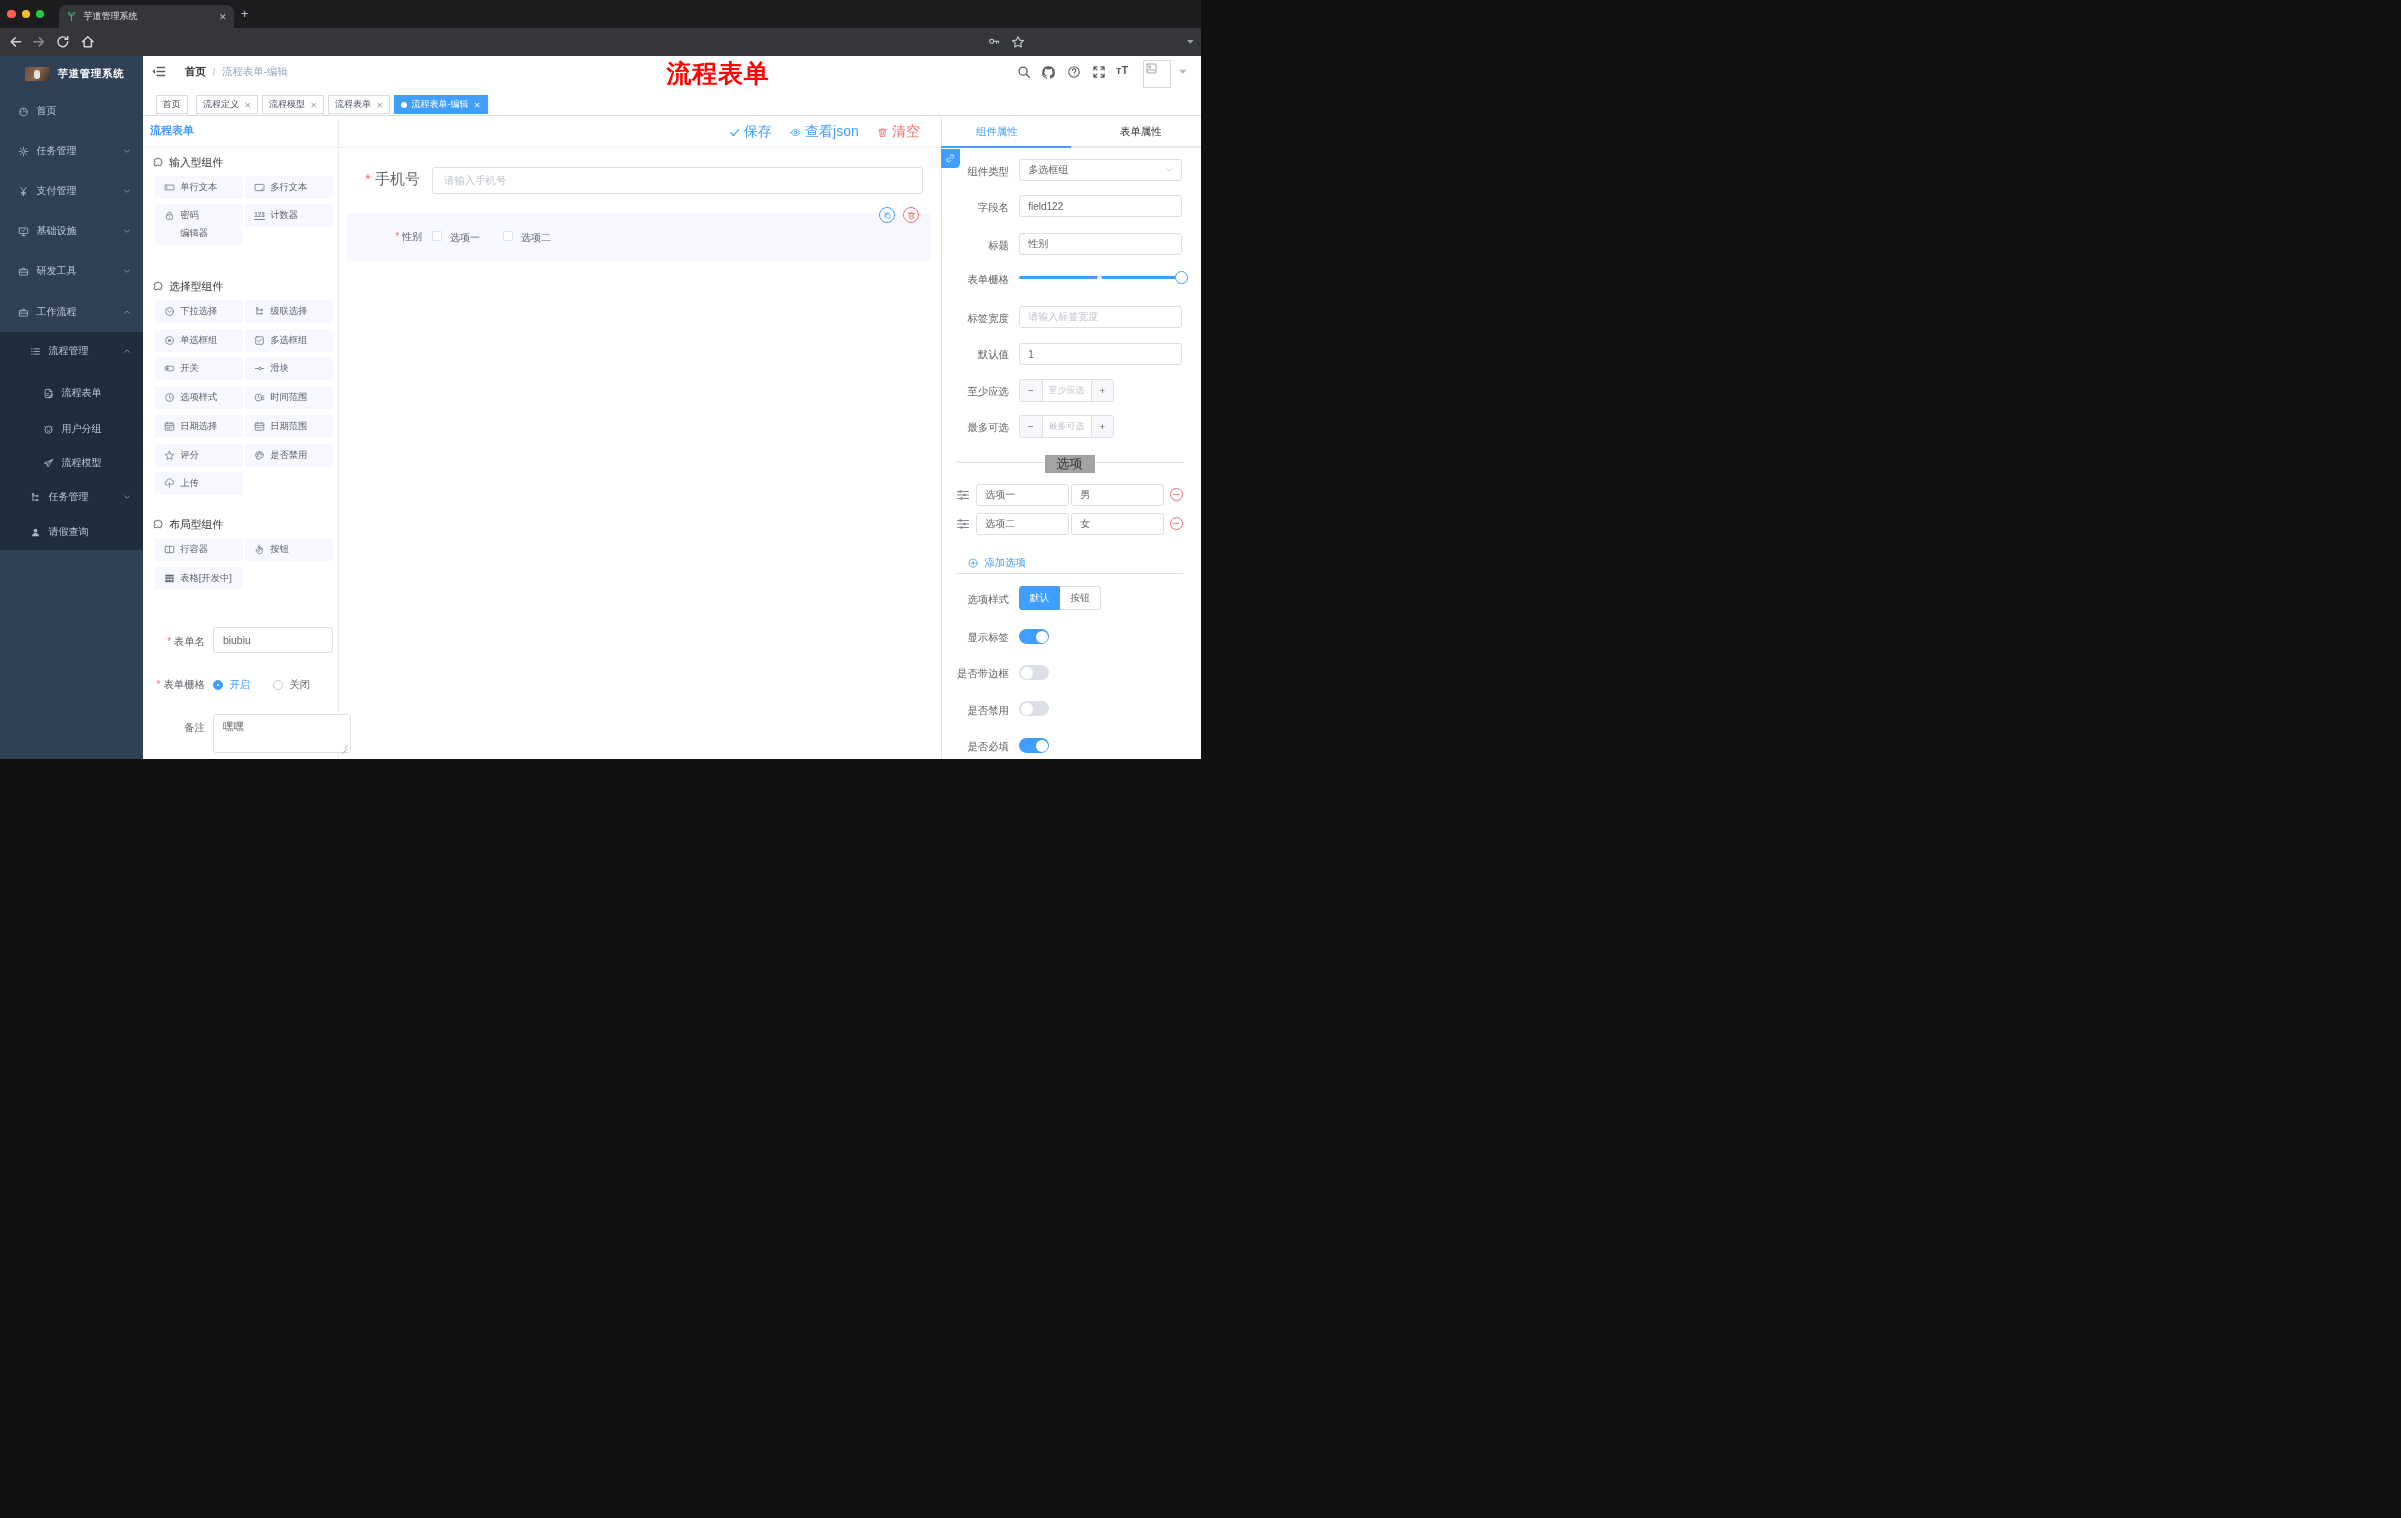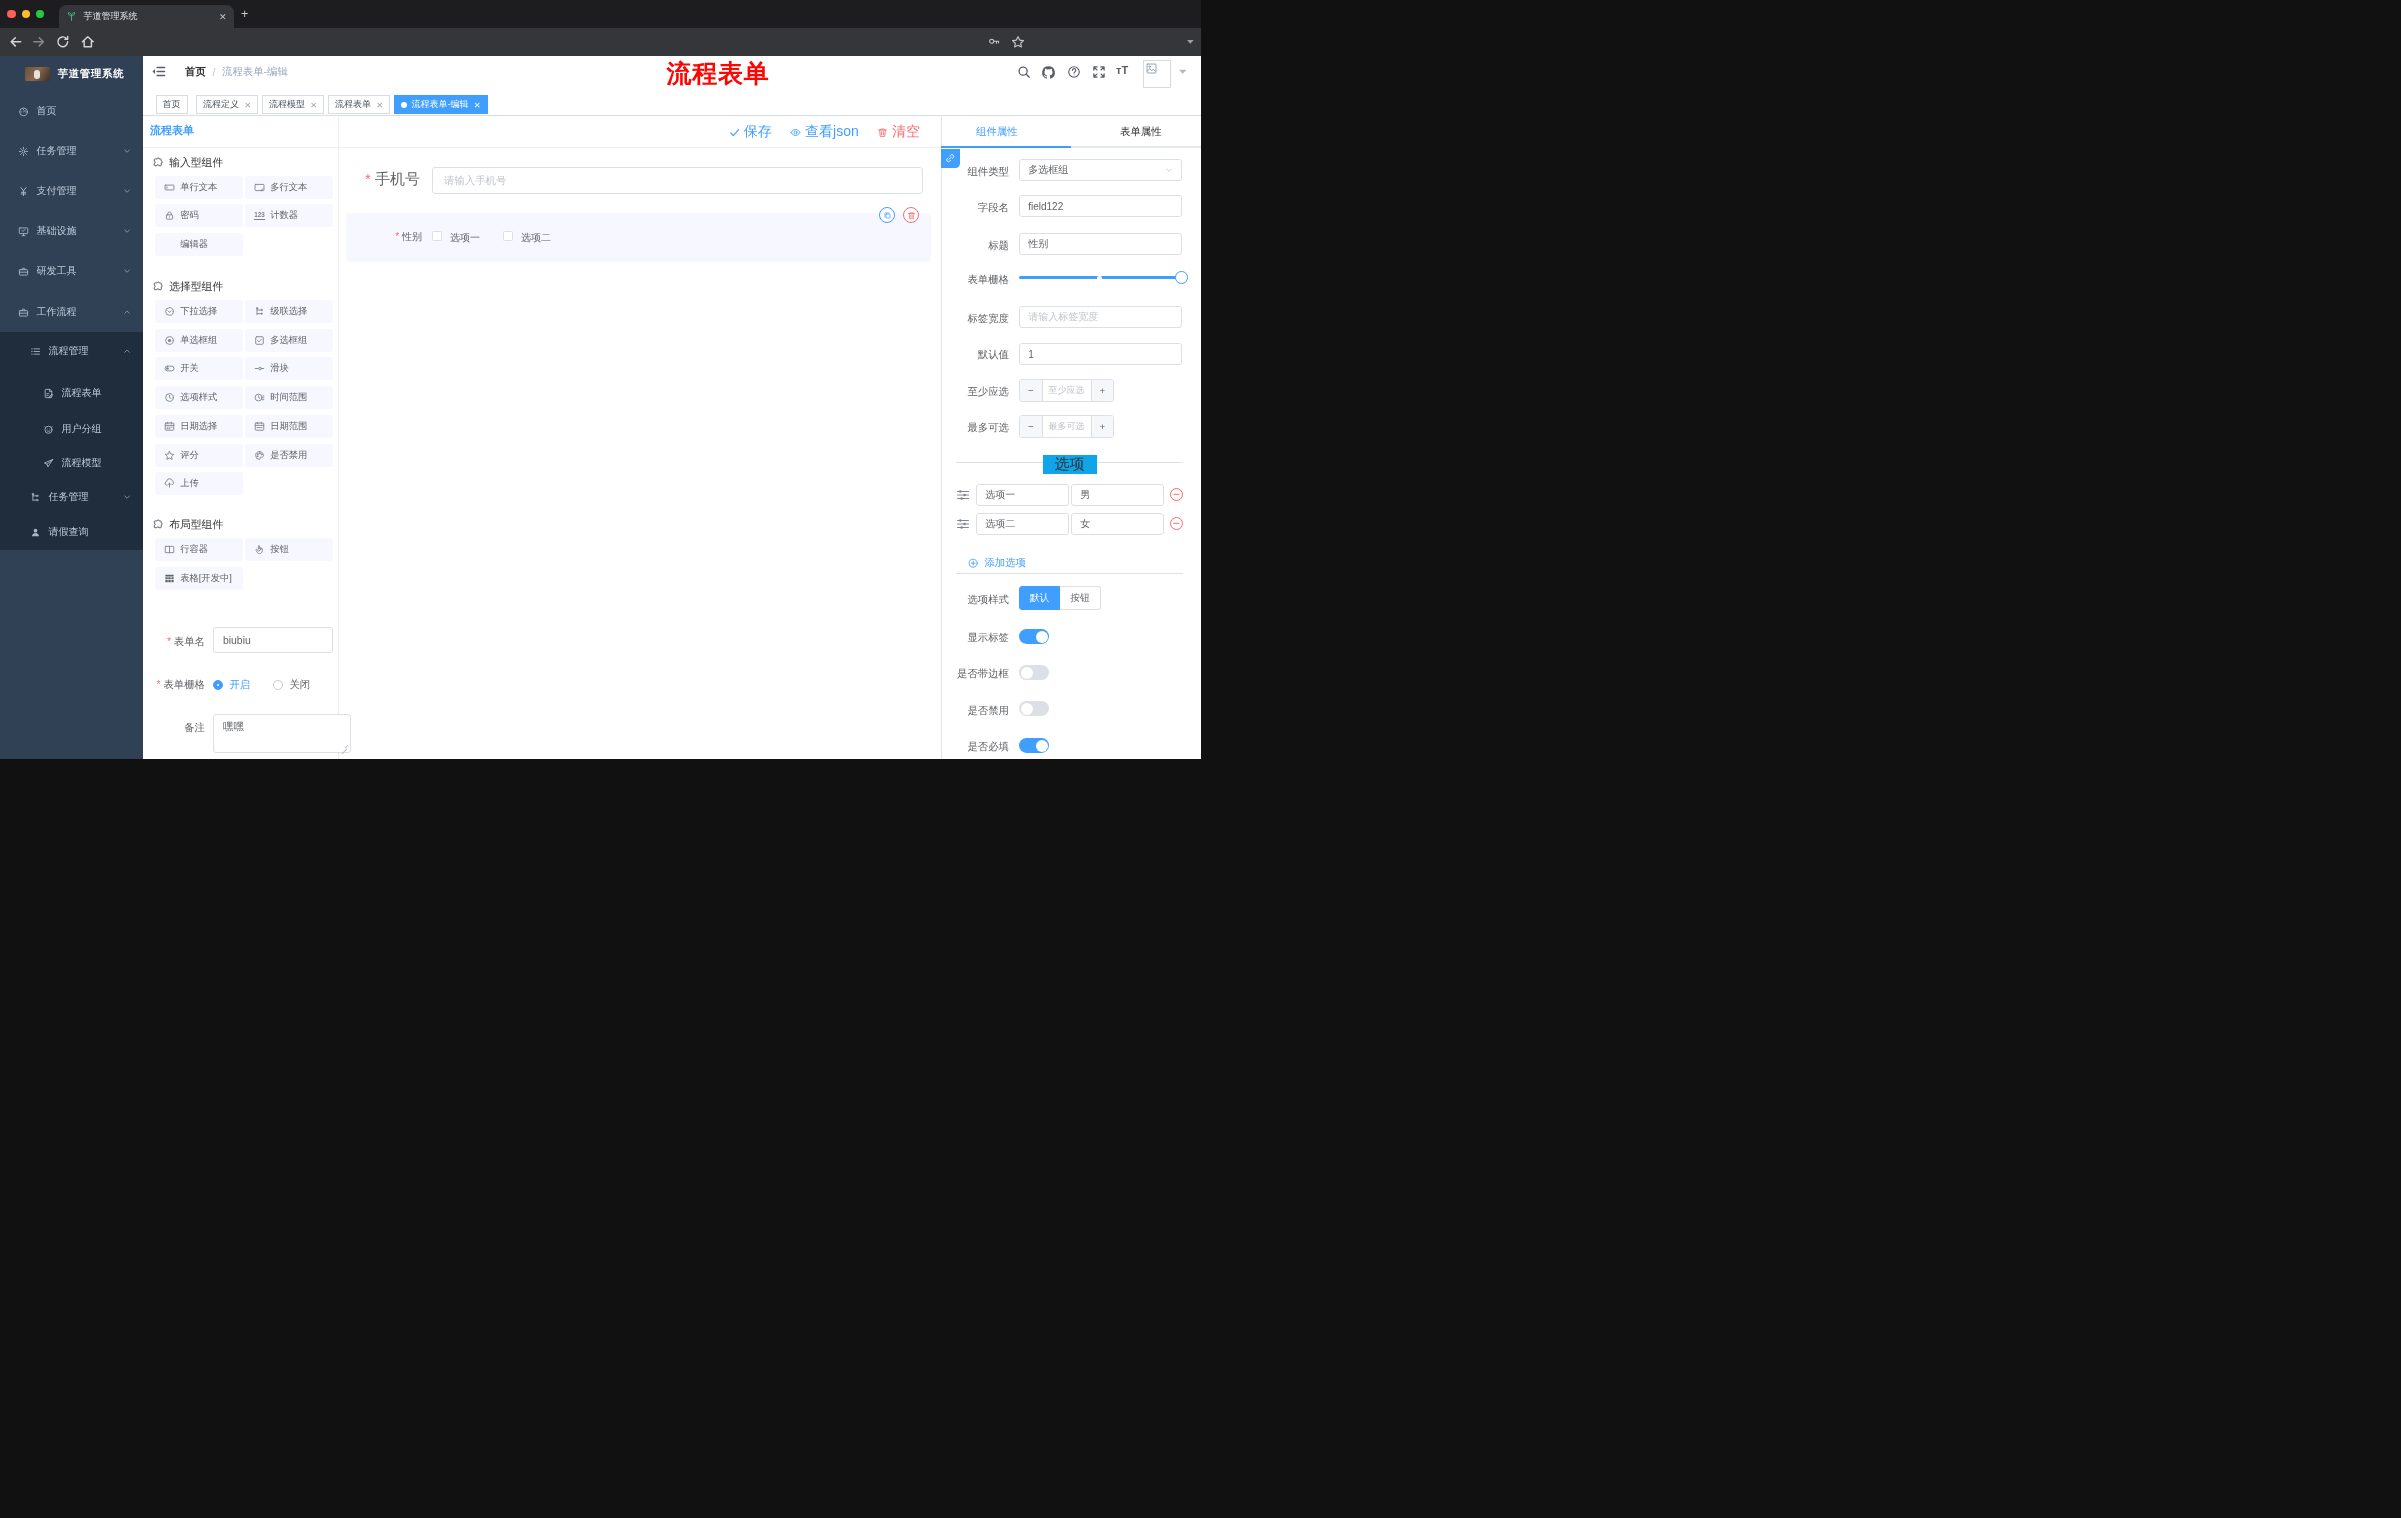--- a/index.html
+++ b/index.html
@@ -133,21 +133,21 @@
   .sl-stop{position:absolute;left:1097px;width:4.5px;height:4.5px;border-radius:50%;background:#fff;}
   .sl-handle{position:absolute;left:1175px;width:12.6px;height:12.6px;border-radius:50%;background:#fff;border:1.9px solid #409eff;box-sizing:border-box;}
   .stepper{position:absolute;left:1019px;width:95px;height:23px;border:0.7px solid #dcdfe6;border-radius:3px;box-sizing:border-box;
     display:flex;align-items:stretch;background:#fff;overflow:hidden;}
   .stepper .b{width:21.5px;background:#f5f7fa;color:#606266;display:flex;align-items:center;justify-content:center;font-size:9.7px;}
   .stepper .b.l{border-right:0.7px solid #dcdfe6;}
   .stepper .b.r{border-left:0.7px solid #dcdfe6;}
   .stepper .v{flex:1;display:flex;align-items:center;justify-content:center;font-size:9px;color:#c0c4cc;}
   .divider{position:absolute;left:956px;width:227px;height:0.7px;background:#dcdfe6;}
   .divlbl{position:absolute;left:956px;width:227px;text-align:center;}
-  .divlbl span{background:#0ea5e9;padding:0 12px;font-size:15px;color:#303133;position:relative;top:-6.7px;display:inline-block;}
+  .divlbl span{background:#a3a3a3;padding:0 12px;font-size:13px;color:#303133;position:relative;top:-6.7px;display:inline-block;}
   .optrow .drag{position:absolute;left:956px;width:14px;height:14px;color:#82878f;cursor:grab;}
   .opt-inp{position:absolute;width:93px;height:22px;border:0.7px solid #dcdfe6;border-radius:3px;box-sizing:border-box;
     background:#fff;display:flex;align-items:center;padding:0 8.2px;font-size:10px;color:#606266;}
   .mcirc{position:absolute;left:1170px;width:13.4px;height:13.4px;border-radius:50%;border:1.1px solid #f56c6c;box-sizing:border-box;
     color:#f56c6c;display:flex;align-items:center;justify-content:center;cursor:pointer;}
   .mcirc .ico{width:6.7px;height:6.7px;}
   .addopt{position:absolute;left:968px;display:flex;align-items:center;color:#409eff;font-size:10.4px;cursor:pointer;margin-top:11px;}
   .addopt .ico{width:10.4px;height:10.4px;margin-right:6px;}
   .seg{position:absolute;left:1019px;display:flex;height:24px;cursor:pointer;}
   .seg .s{width:41px;display:flex;align-items:center;justify-content:center;font-size:9.7px;box-sizing:border-box;}
@@ -511,21 +511,21 @@
         </svg>
       </span>
       <span>密码</span>
     </div>
   <div class="pill" style="left:245px;top:204px">
       <span class="ico" style="align-items:center;justify-content:center">
         <span class="cnt">123</span>
       </span>
       <span>计数器</span>
     </div>
-  <div class="pill" style="left:155px;top:233px">
+  <div class="pill" style="left:155px;top:222px">
       <span class="ico"></span>
       <span>编辑器</span>
     </div>
 
   <div class="sec-h" style="top:280px">
     <span class="ico">
         <svg viewBox="0 0 16 16" fill="none" stroke="currentColor" stroke-width="1.3" stroke-linecap="round" stroke-linejoin="round">
           <path d="M5.8 2.6h1.1a1.35 1.35 0 1 1 2.7 0h1.8a.9.9 0 0 1 .9.9v1.8a1.35 1.35 0 1 1 0 2.7v2.7a.9.9 0 0 1-.9.9H9.2a1.35 1.35 0 1 0-2.7 0H3.9a.9.9 0 0 1-.9-.9V8.5a1.35 1.35 0 1 0 0-2.7V3.5a.9.9 0 0 1 .9-.9z"></path>
         </svg>
       </span>

